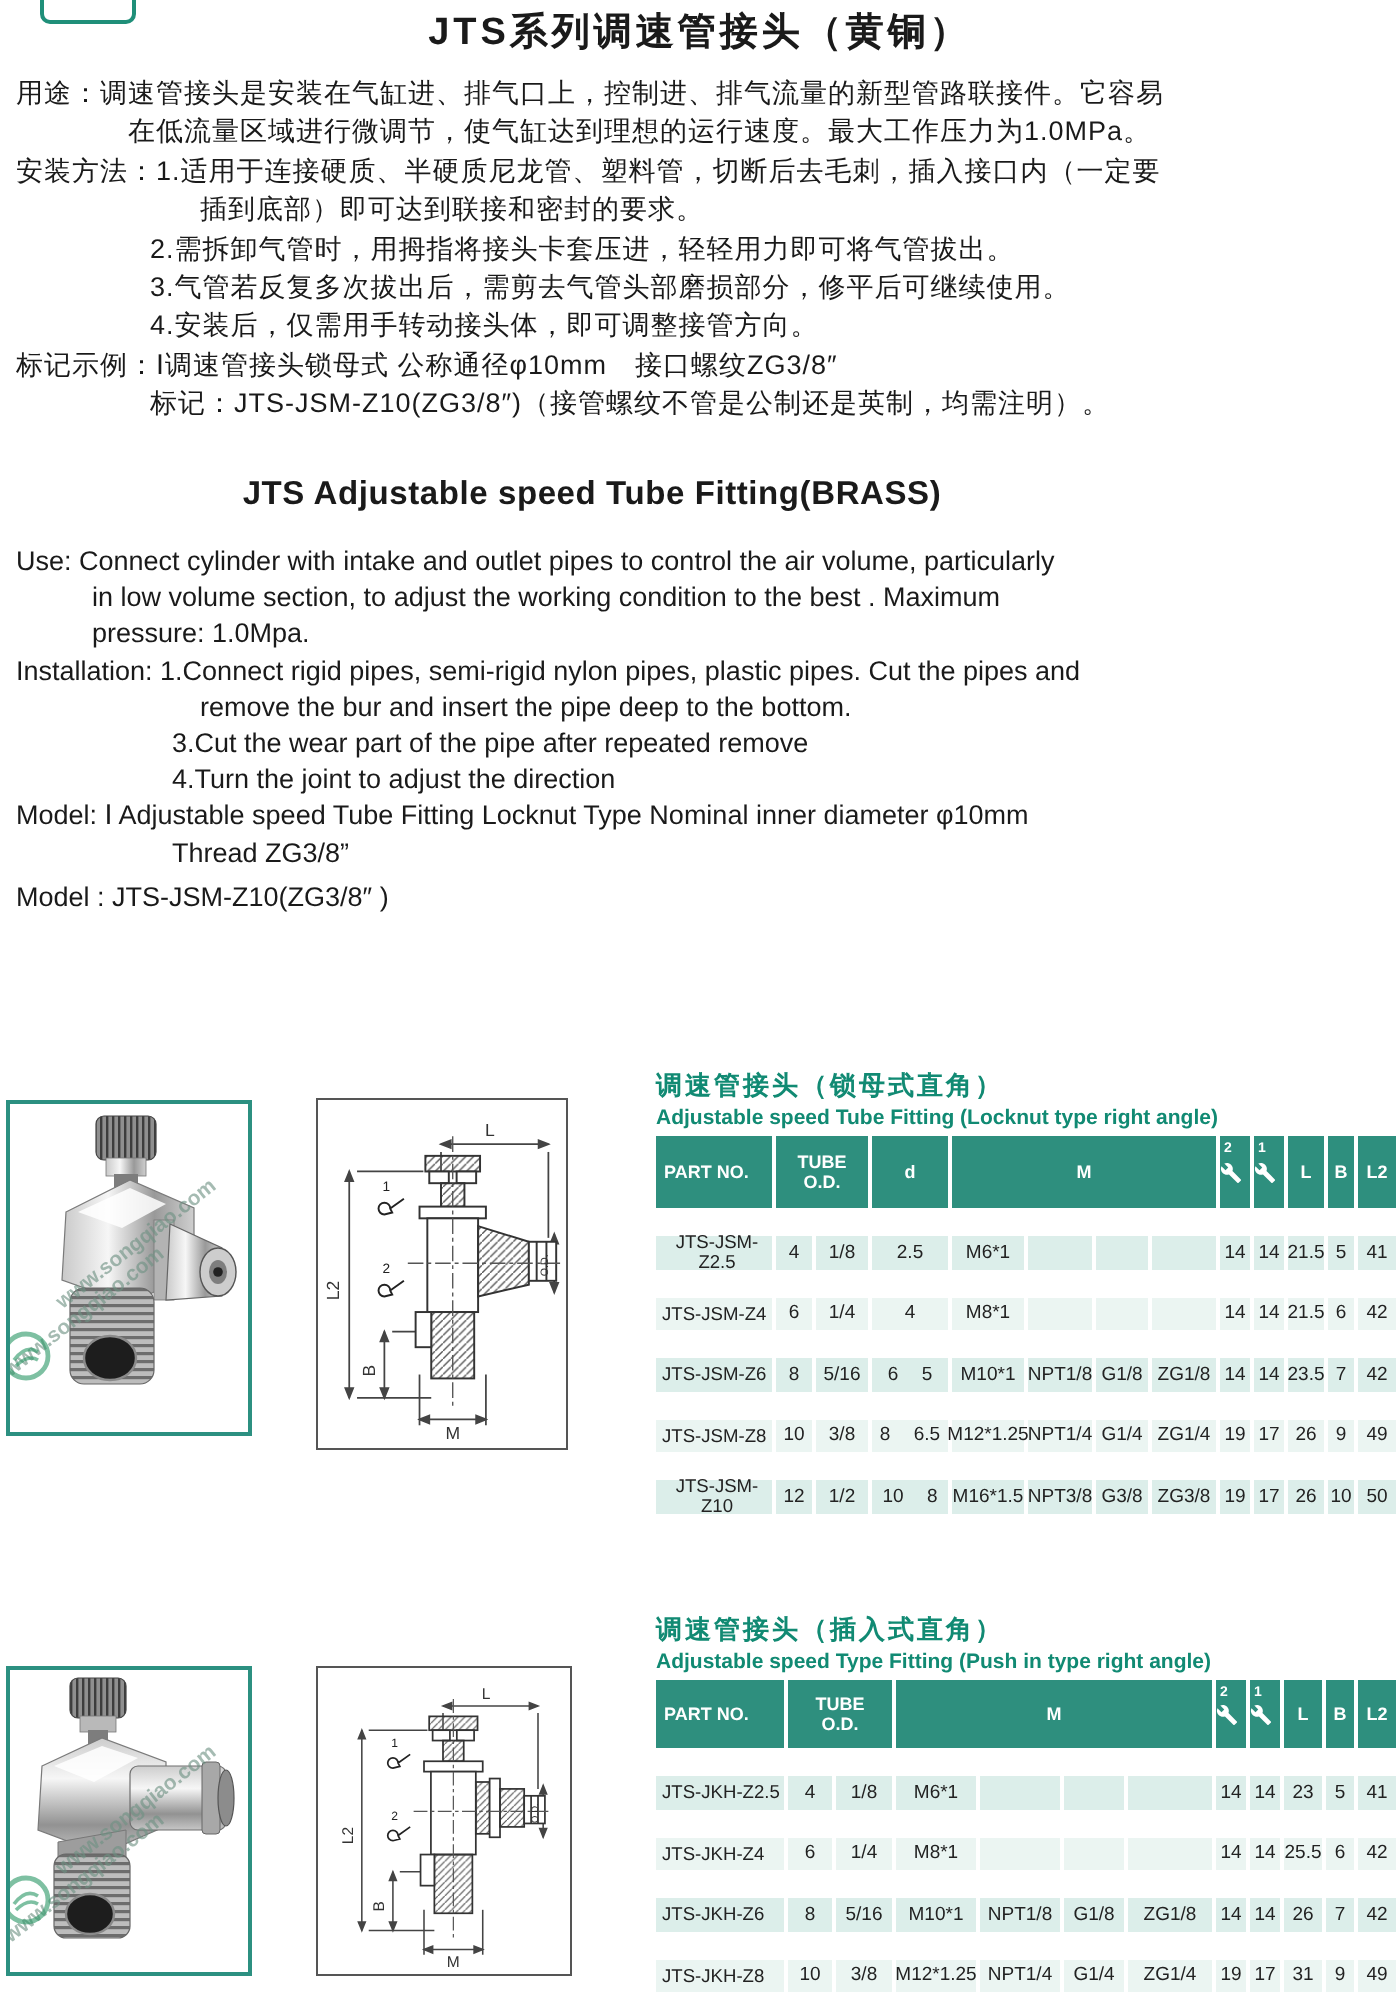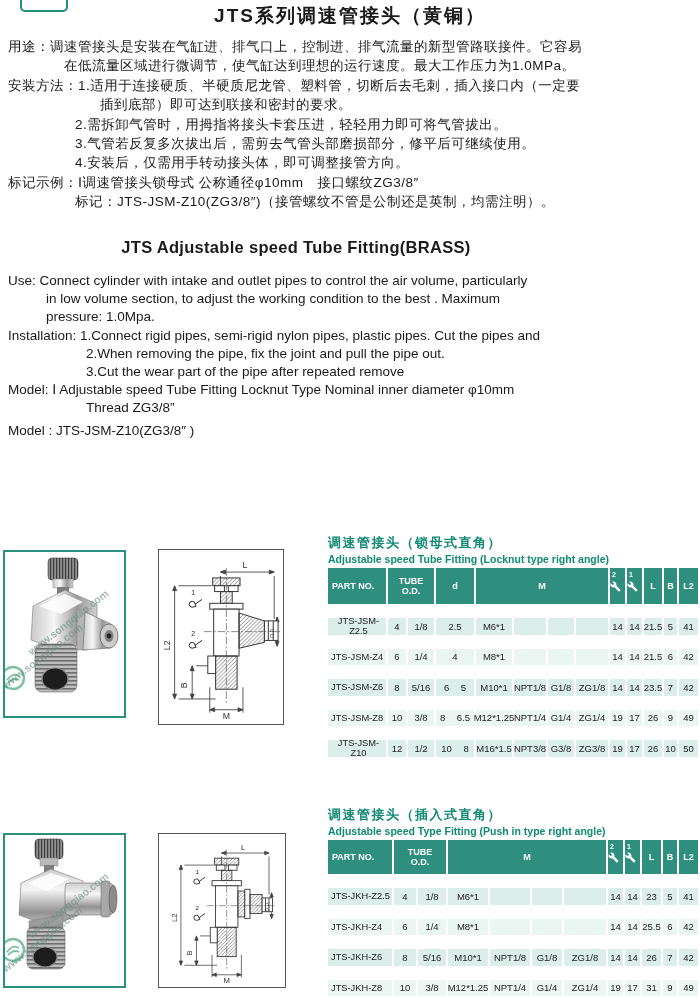--- a/index.html
+++ b/index.html
@@ -90,22 +90,23 @@
   <div class="ib">标记：JTS-JSM-Z10(ZG3/8″)（接管螺纹不管是公制还是英制，均需注明）。</div>
 </div>
 
 <div class="abs" id="title-en">JTS Adjustable speed Tube Fitting(BRASS)</div>
 
 <div class="abs txtblock" id="enblock">
   <div class="i0">Use: Connect cylinder with intake  and outlet pipes to control the air  volume, particularly</div>
   <div class="ea">in  low volume section,  to  adjust  the  working  condition to the  best . Maximum</div>
   <div class="ea">pressure: 1.0Mpa.</div>
   <div class="i0">Installation: 1.Connect rigid pipes, semi-rigid nylon pipes, plastic pipes.  Cut the pipes and</div>
-  <div class="eb">2.When removing the pipe, fix the joint and pull the pipe out.</div>
+  <div class="ec">remove the bur and insert the pipe deep to the bottom.</div>
   <div class="eb">3.Cut the wear part of the pipe after repeated remove</div>
+  <div class="eb">4.Turn the joint to adjust the direction</div>
   <div class="i0">Model:  Ⅰ    Adjustable speed Tube Fitting Locknut Type  Nominal  inner diameter  φ10mm</div>
   <div class="eb">Thread  ZG3/8”</div>
   <div class="i0 gap-top">Model :  JTS-JSM-Z10(ZG3/8″ )</div>
 </div>
 
 <div class="abs frame" id="photo1">
   <svg width="119" height="164" viewBox="0 0 119 164">
     <defs>
       <linearGradient id="mg1" x1="0" y1="0" x2="1" y2="0">
         <stop offset="0" stop-color="#c9c9c9"></stop>

